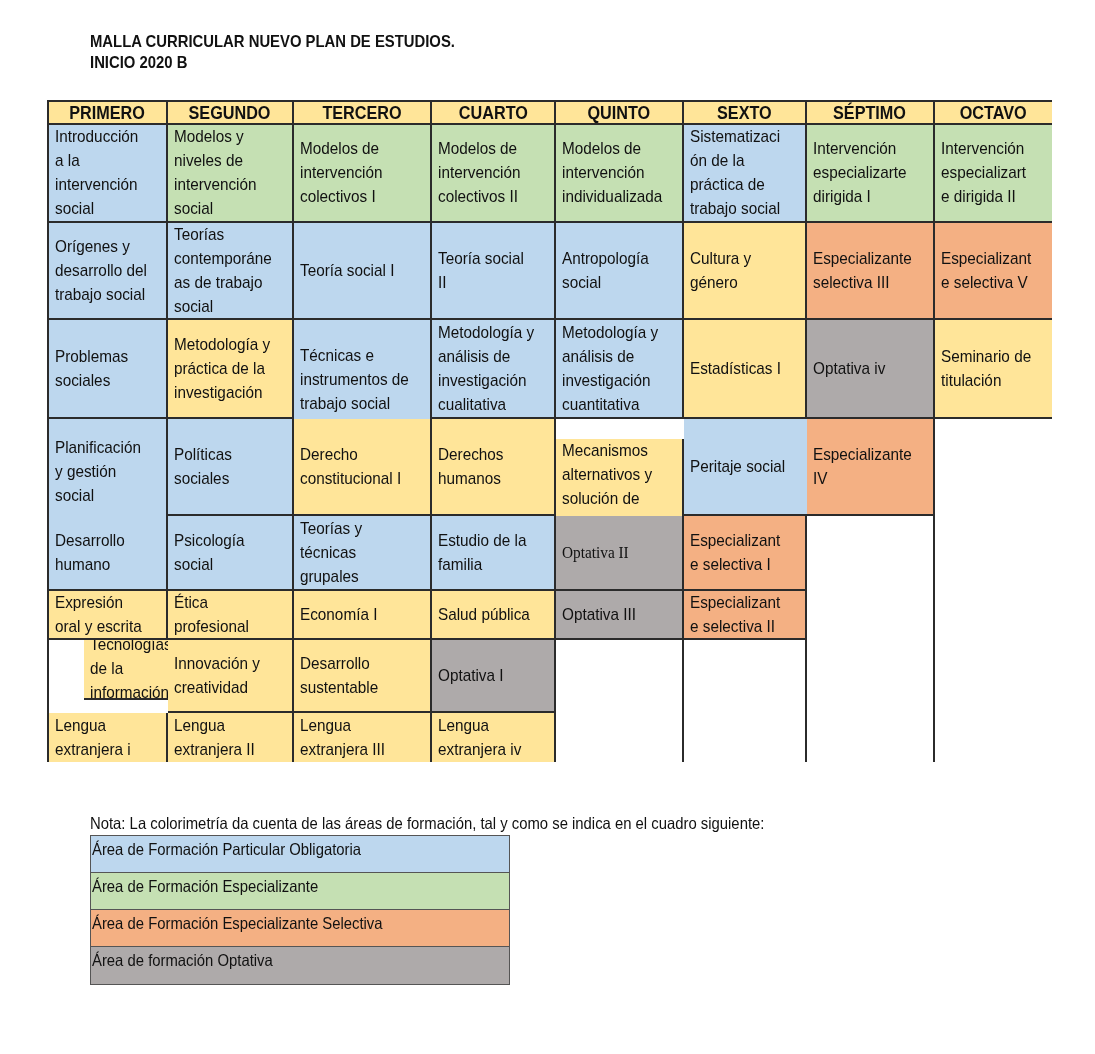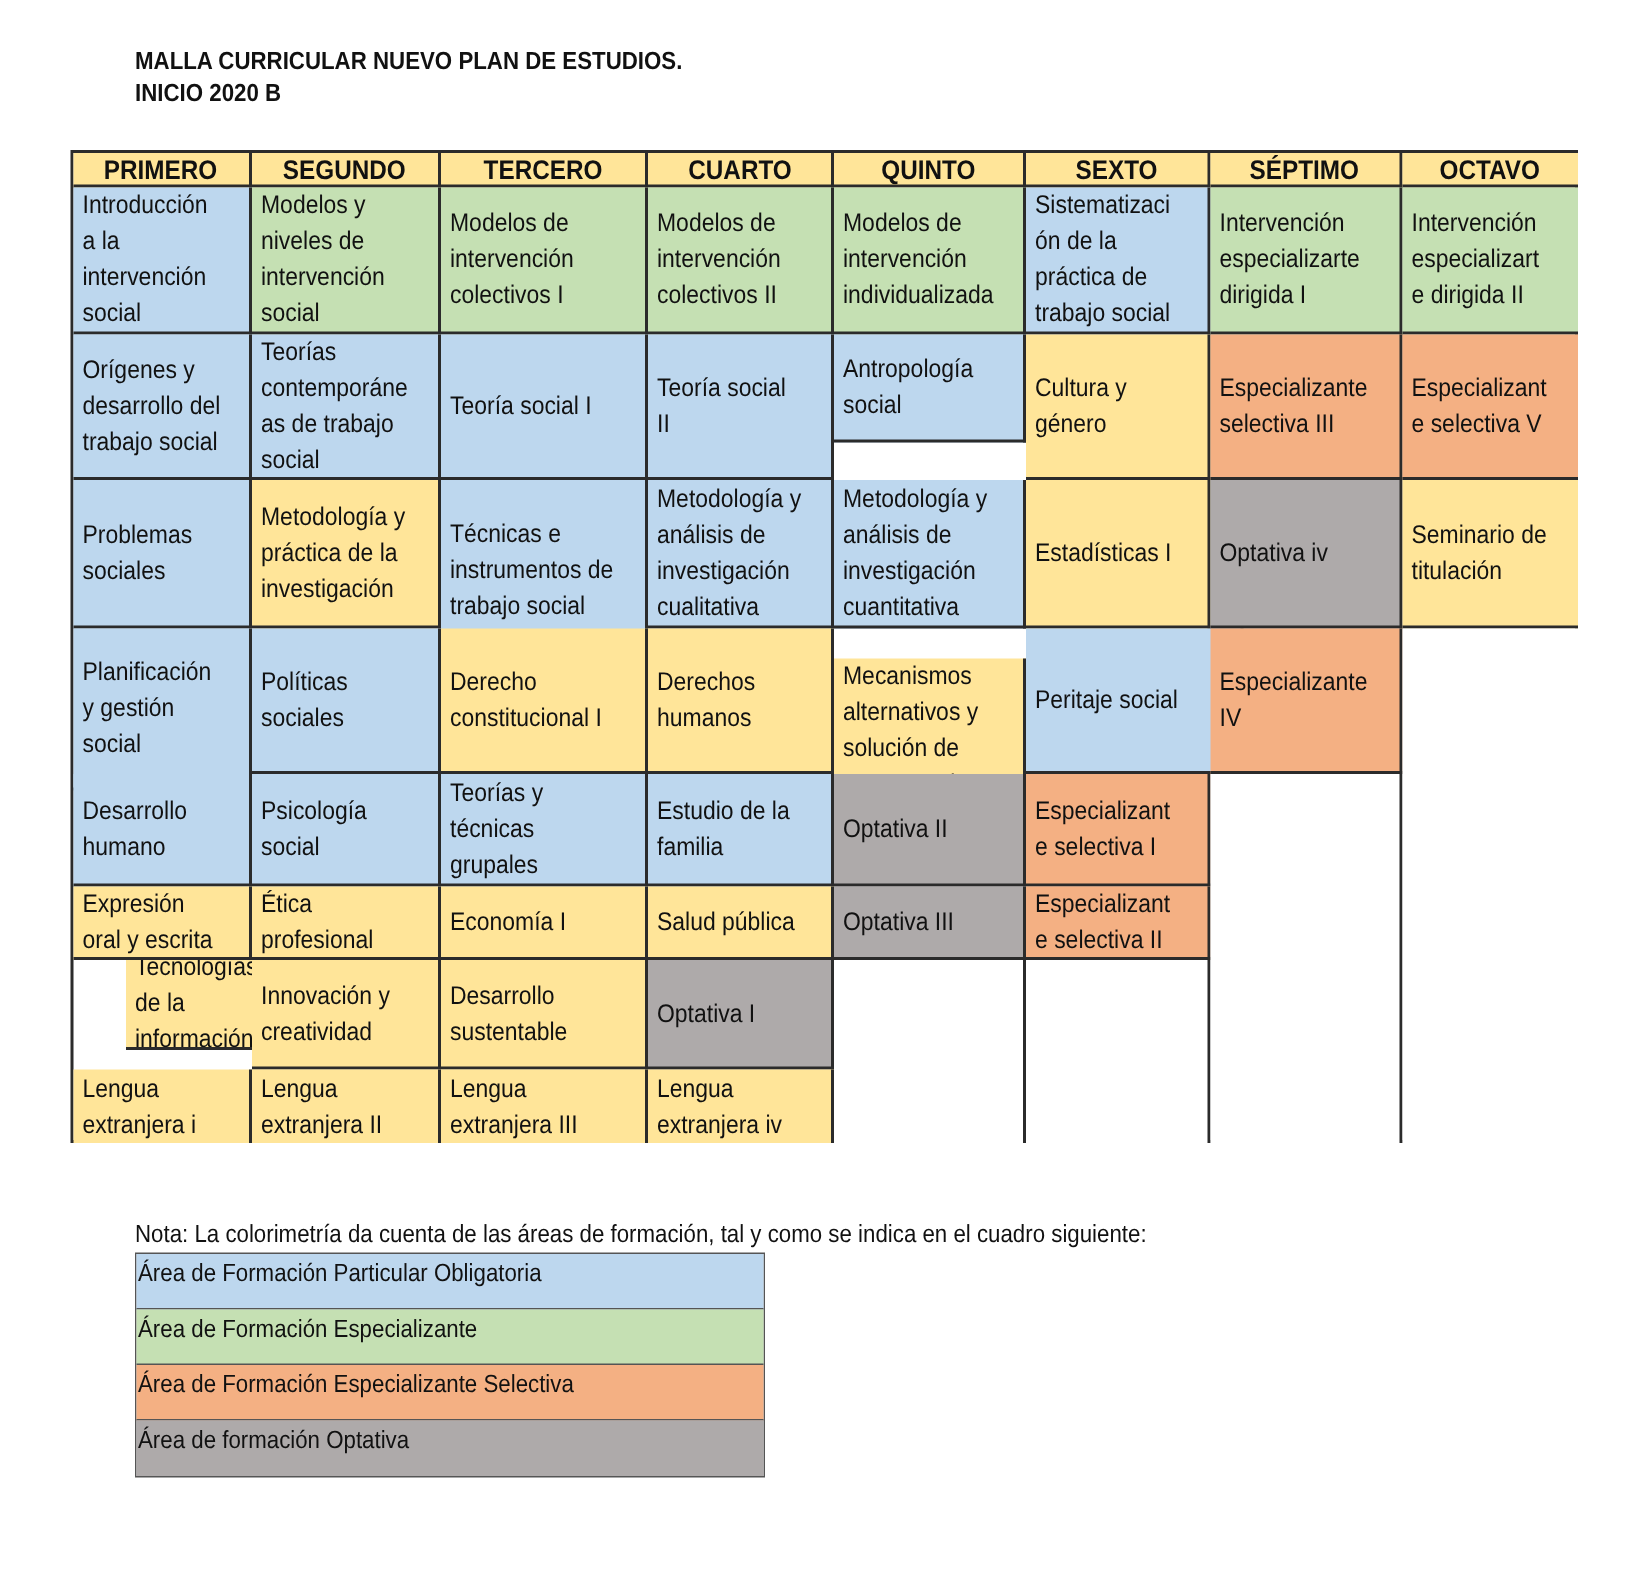--- a/index.html
+++ b/index.html
@@ -199,37 +199,37 @@
   <div class="cell c-basic" style="left:383px;top:611px;width:124px;height:49px;border-bottom:none;">
       <span>Lengua
 extranjera iv</span>
     </div>
 
   <div class="cell c-esp" style="left:507px;top:23px;width:128px;height:98px;">
       <span>Modelos de
 intervención
 individualizada</span>
     </div>
-  <div class="cell c-part" style="left:507px;top:121px;width:128px;height:72px;">
+  <div class="cell c-part" style="left:507px;top:121px;width:128px;height:97px;">
       <span>Antropología
 social</span>
     </div>
   <div class="cell c-part" style="left:507px;top:218px;width:128px;height:99px;">
       <span>Metodología y
 análisis de
 investigación
 cuantitativa</span>
     </div>
   <div class="cell c-basic" style="left:507px;top:317px;width:128px;height:97px;margin-top:20px;">
       <span>Mecanismos
 alternativos y
 solución de
 controversias</span>
     </div>
-  <div class="cell c-opt" style="left:507px;top:414px;width:128px;height:75px;">
+  <div class="cell c-opt" style="left:507px;top:414px;width:128px;height:75px;font-family:Liberation Serif, serif;">
       <span>Optativa II</span>
     </div>
   <div class="cell c-opt" style="left:507px;top:489px;width:128px;height:49px;">
       <span>Optativa III</span>
     </div>
   <div class="cell c-empty" style="left:507px;top:538px;width:128px;height:122px;border-bottom:none;"></div>
 
   <div class="cell c-part" style="left:635px;top:23px;width:123px;height:98px;">
       <span>Sistematizaci
 ón de la

